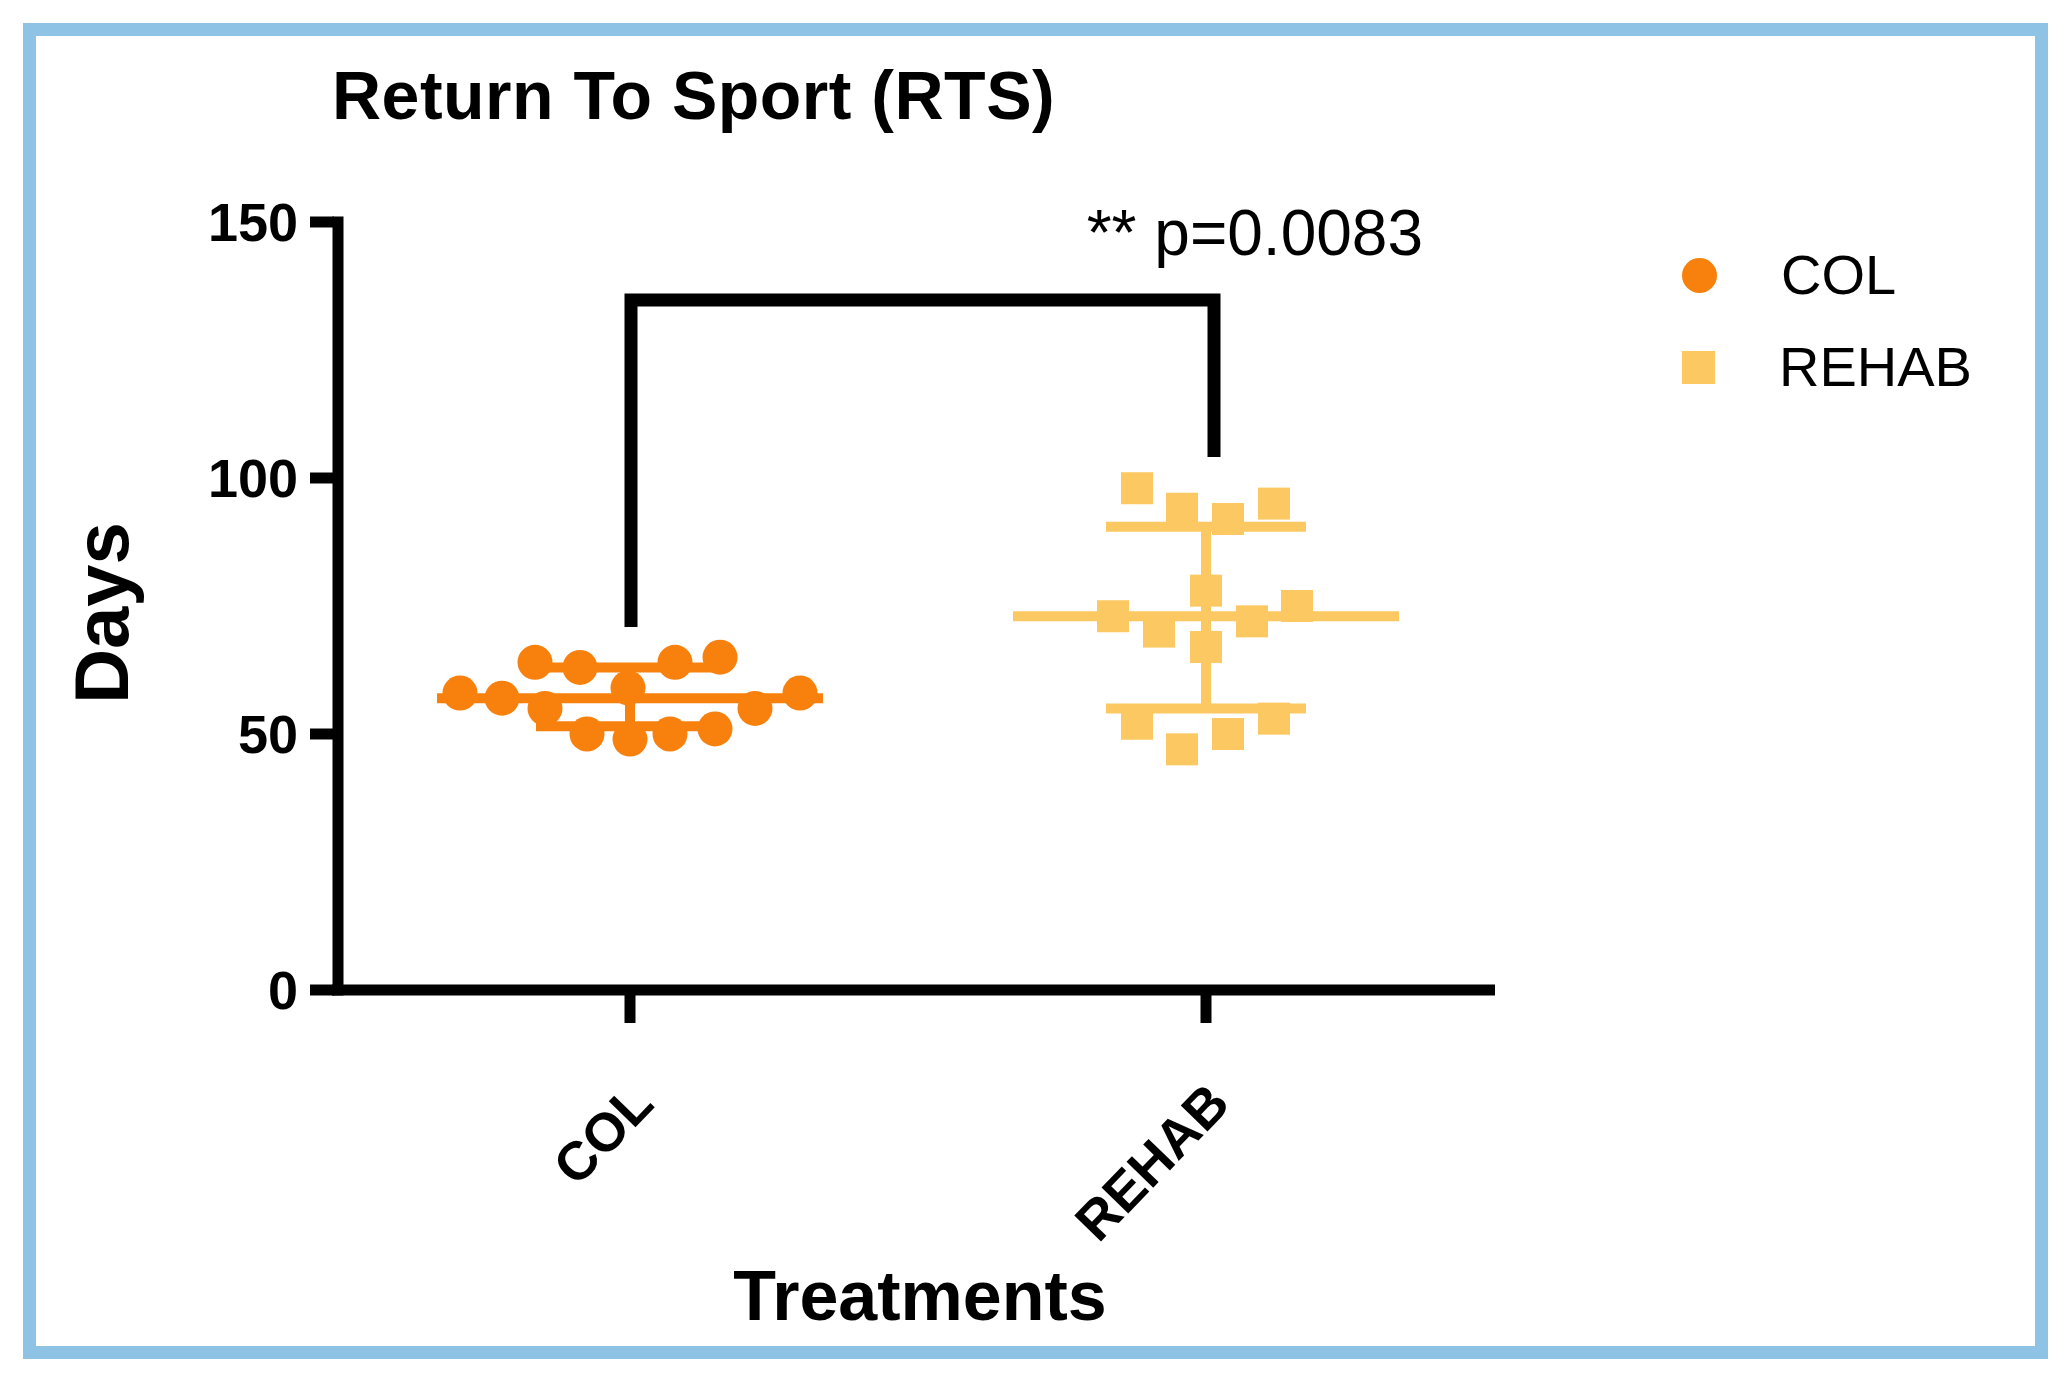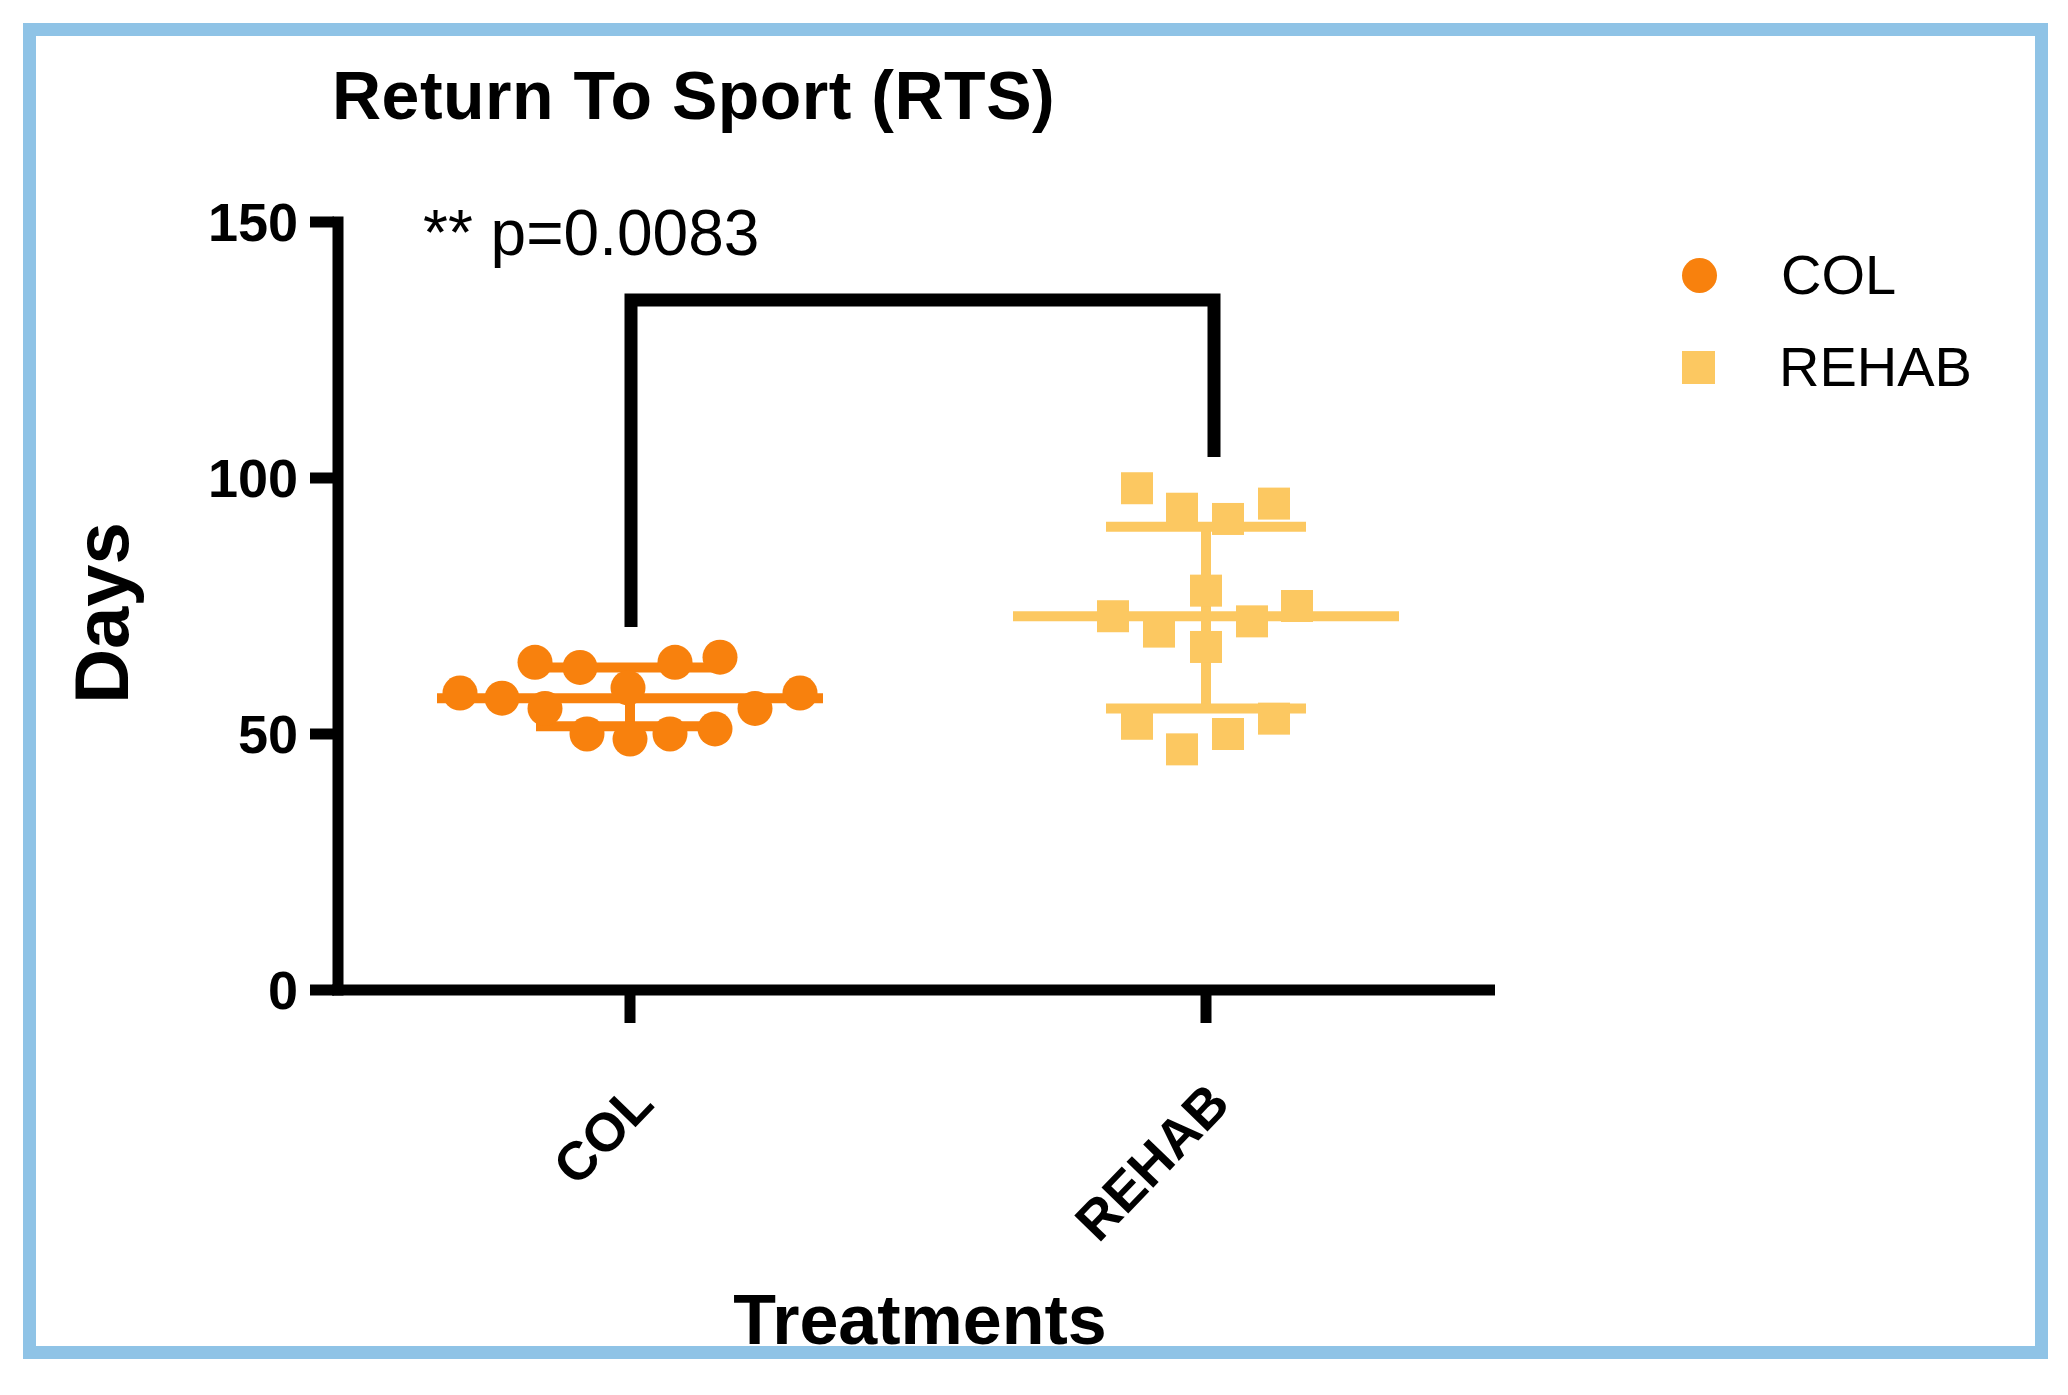--- a/index.html
+++ b/index.html
@@ -13,26 +13,26 @@
     border:13px solid #8FC3E6; pointer-events:none;
   }
   #plot { position:absolute; left:0; top:0; }
   .chart-title {
     position:absolute; left:332px; top:58px; width:1200px;
     text-align:left; font-size:68px; font-weight:bold; line-height:1.1;
     letter-spacing:0.5px; white-space:nowrap;
   }
   .p-annotation {
     position:absolute; left:423px; top:198px; width:1000px;
-    text-align:left; font-size:64px; font-weight:400; line-height:1.1;
+    text-align:right; font-size:64px; font-weight:400; line-height:1.1;
     white-space:nowrap;
   }
   .x-axis-title {
     position:absolute; left:320px; top:1256px; width:1200px;
-    text-align:center; font-size:70px; font-weight:bold; white-space:nowrap;margin-top:24px;
+    text-align:center; font-size:70px; font-weight:bold; white-space:nowrap;
   }
   .y-axis-title {
     position:absolute; left:-30px; top:570px; width:264px; height:86px;
     text-align:center; font-size:76px; font-weight:bold; line-height:86px;
     transform:rotate(-90deg); white-space:nowrap;
   }
   .legend {
     position:absolute; left:1682px; top:242px;
   }
   .legend-row { display:flex; align-items:center; height:66px; margin-bottom:26px; }

